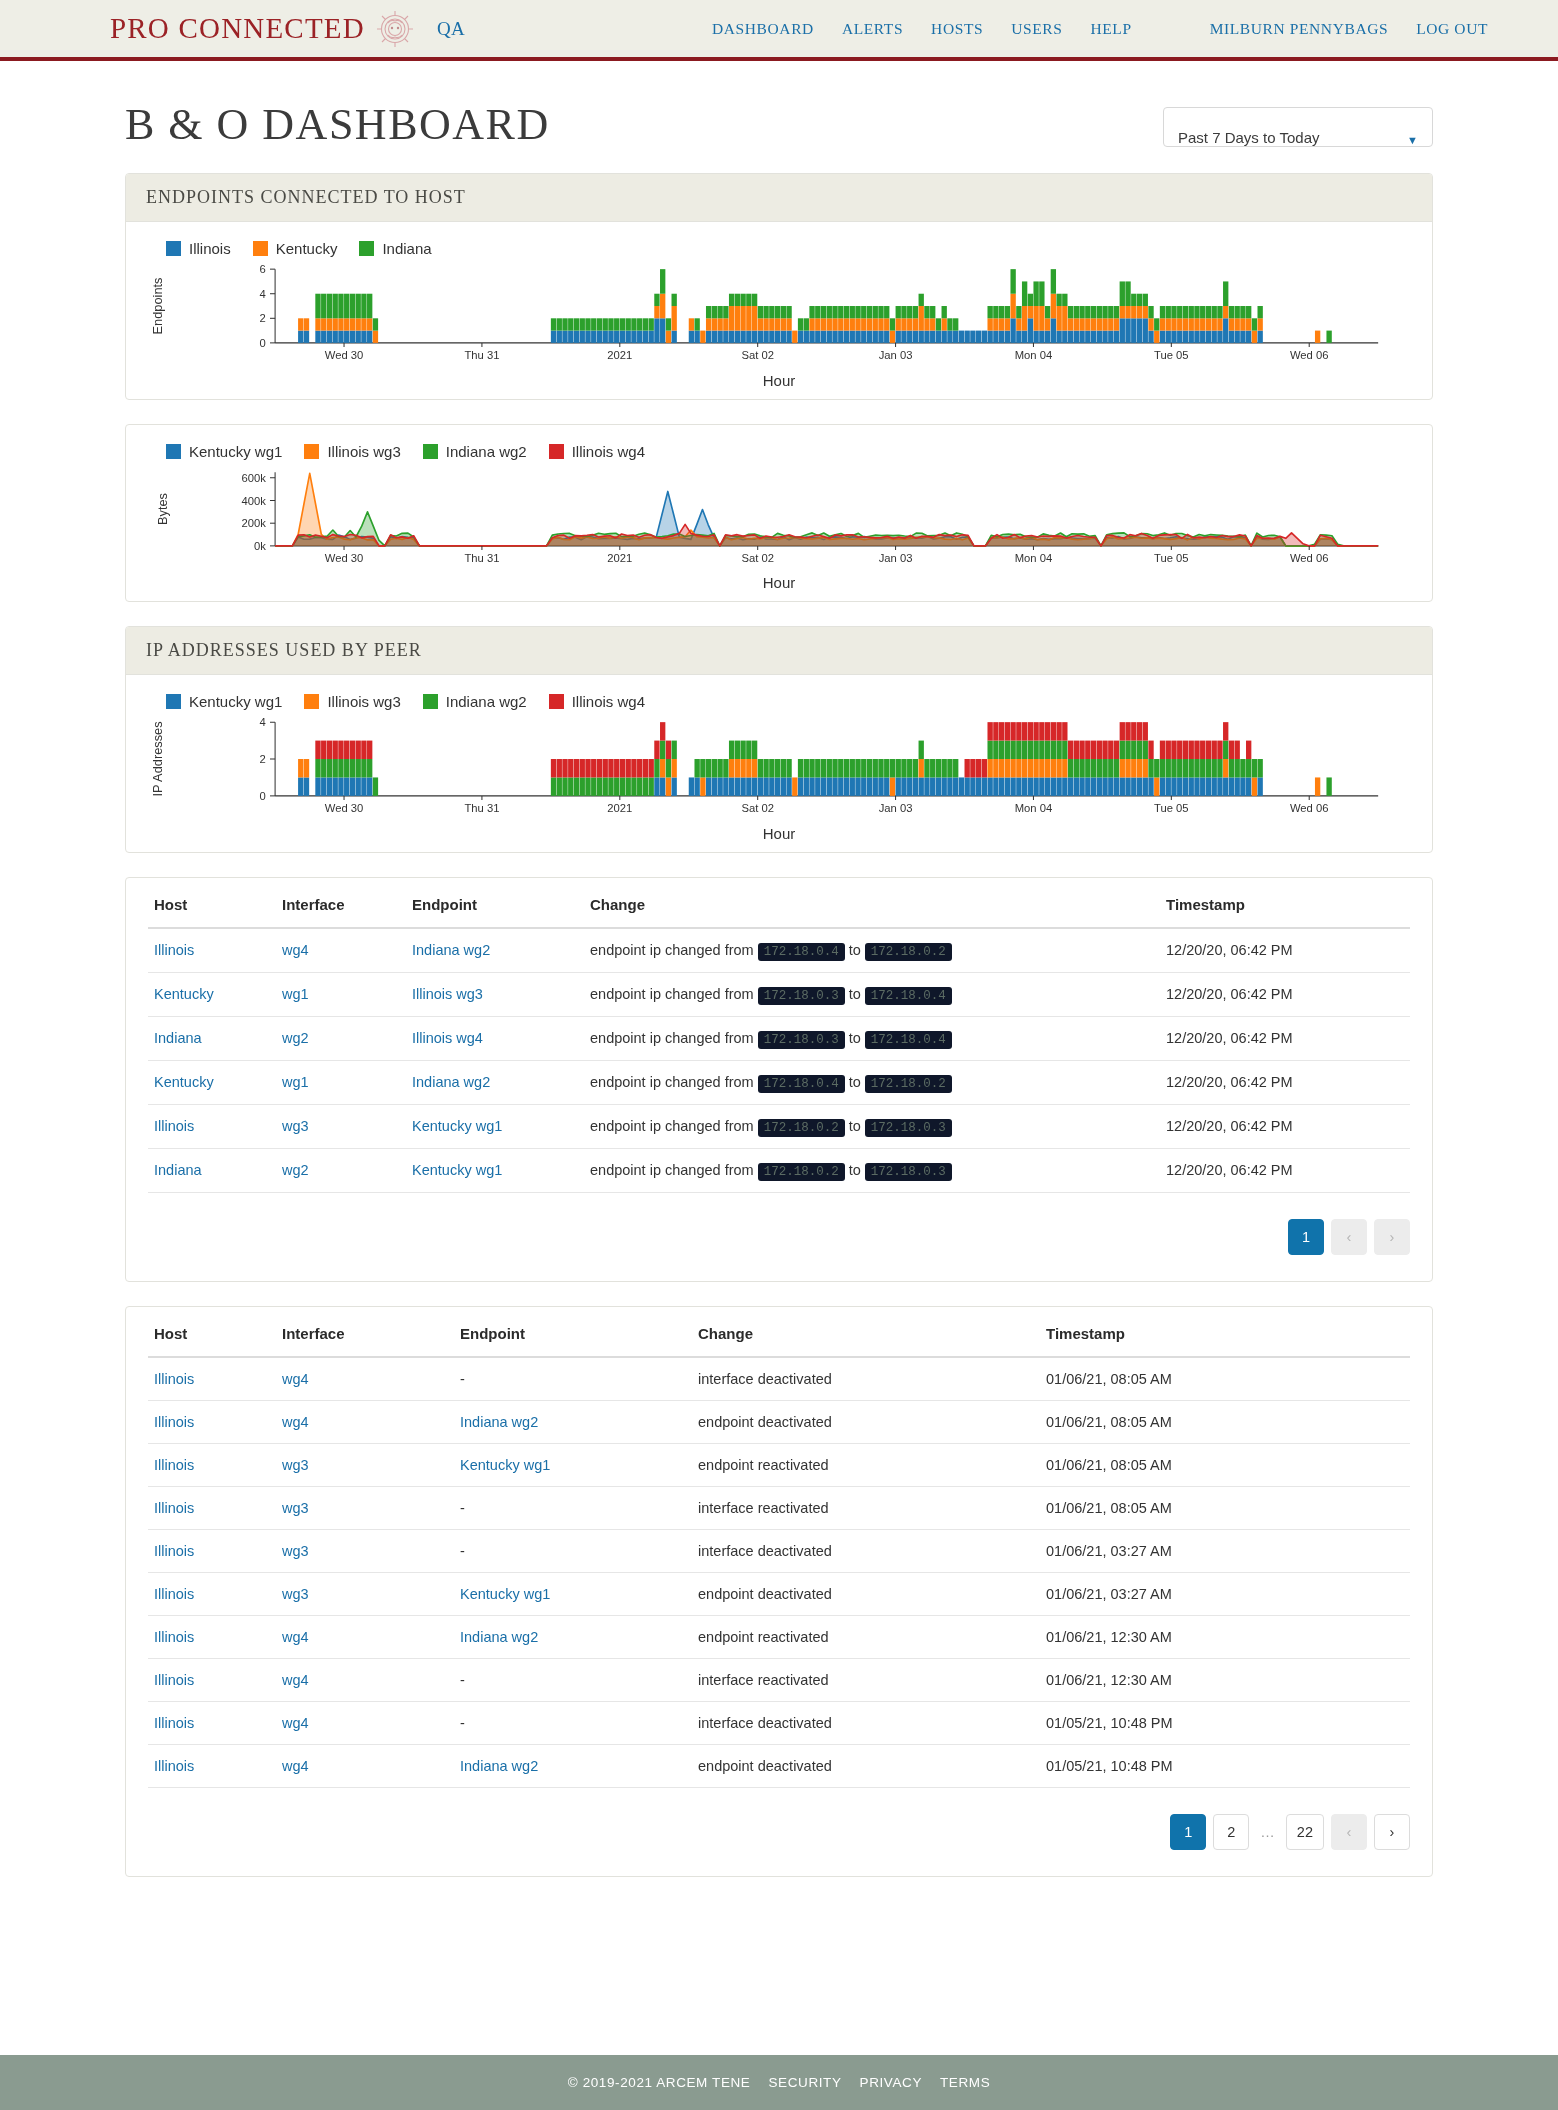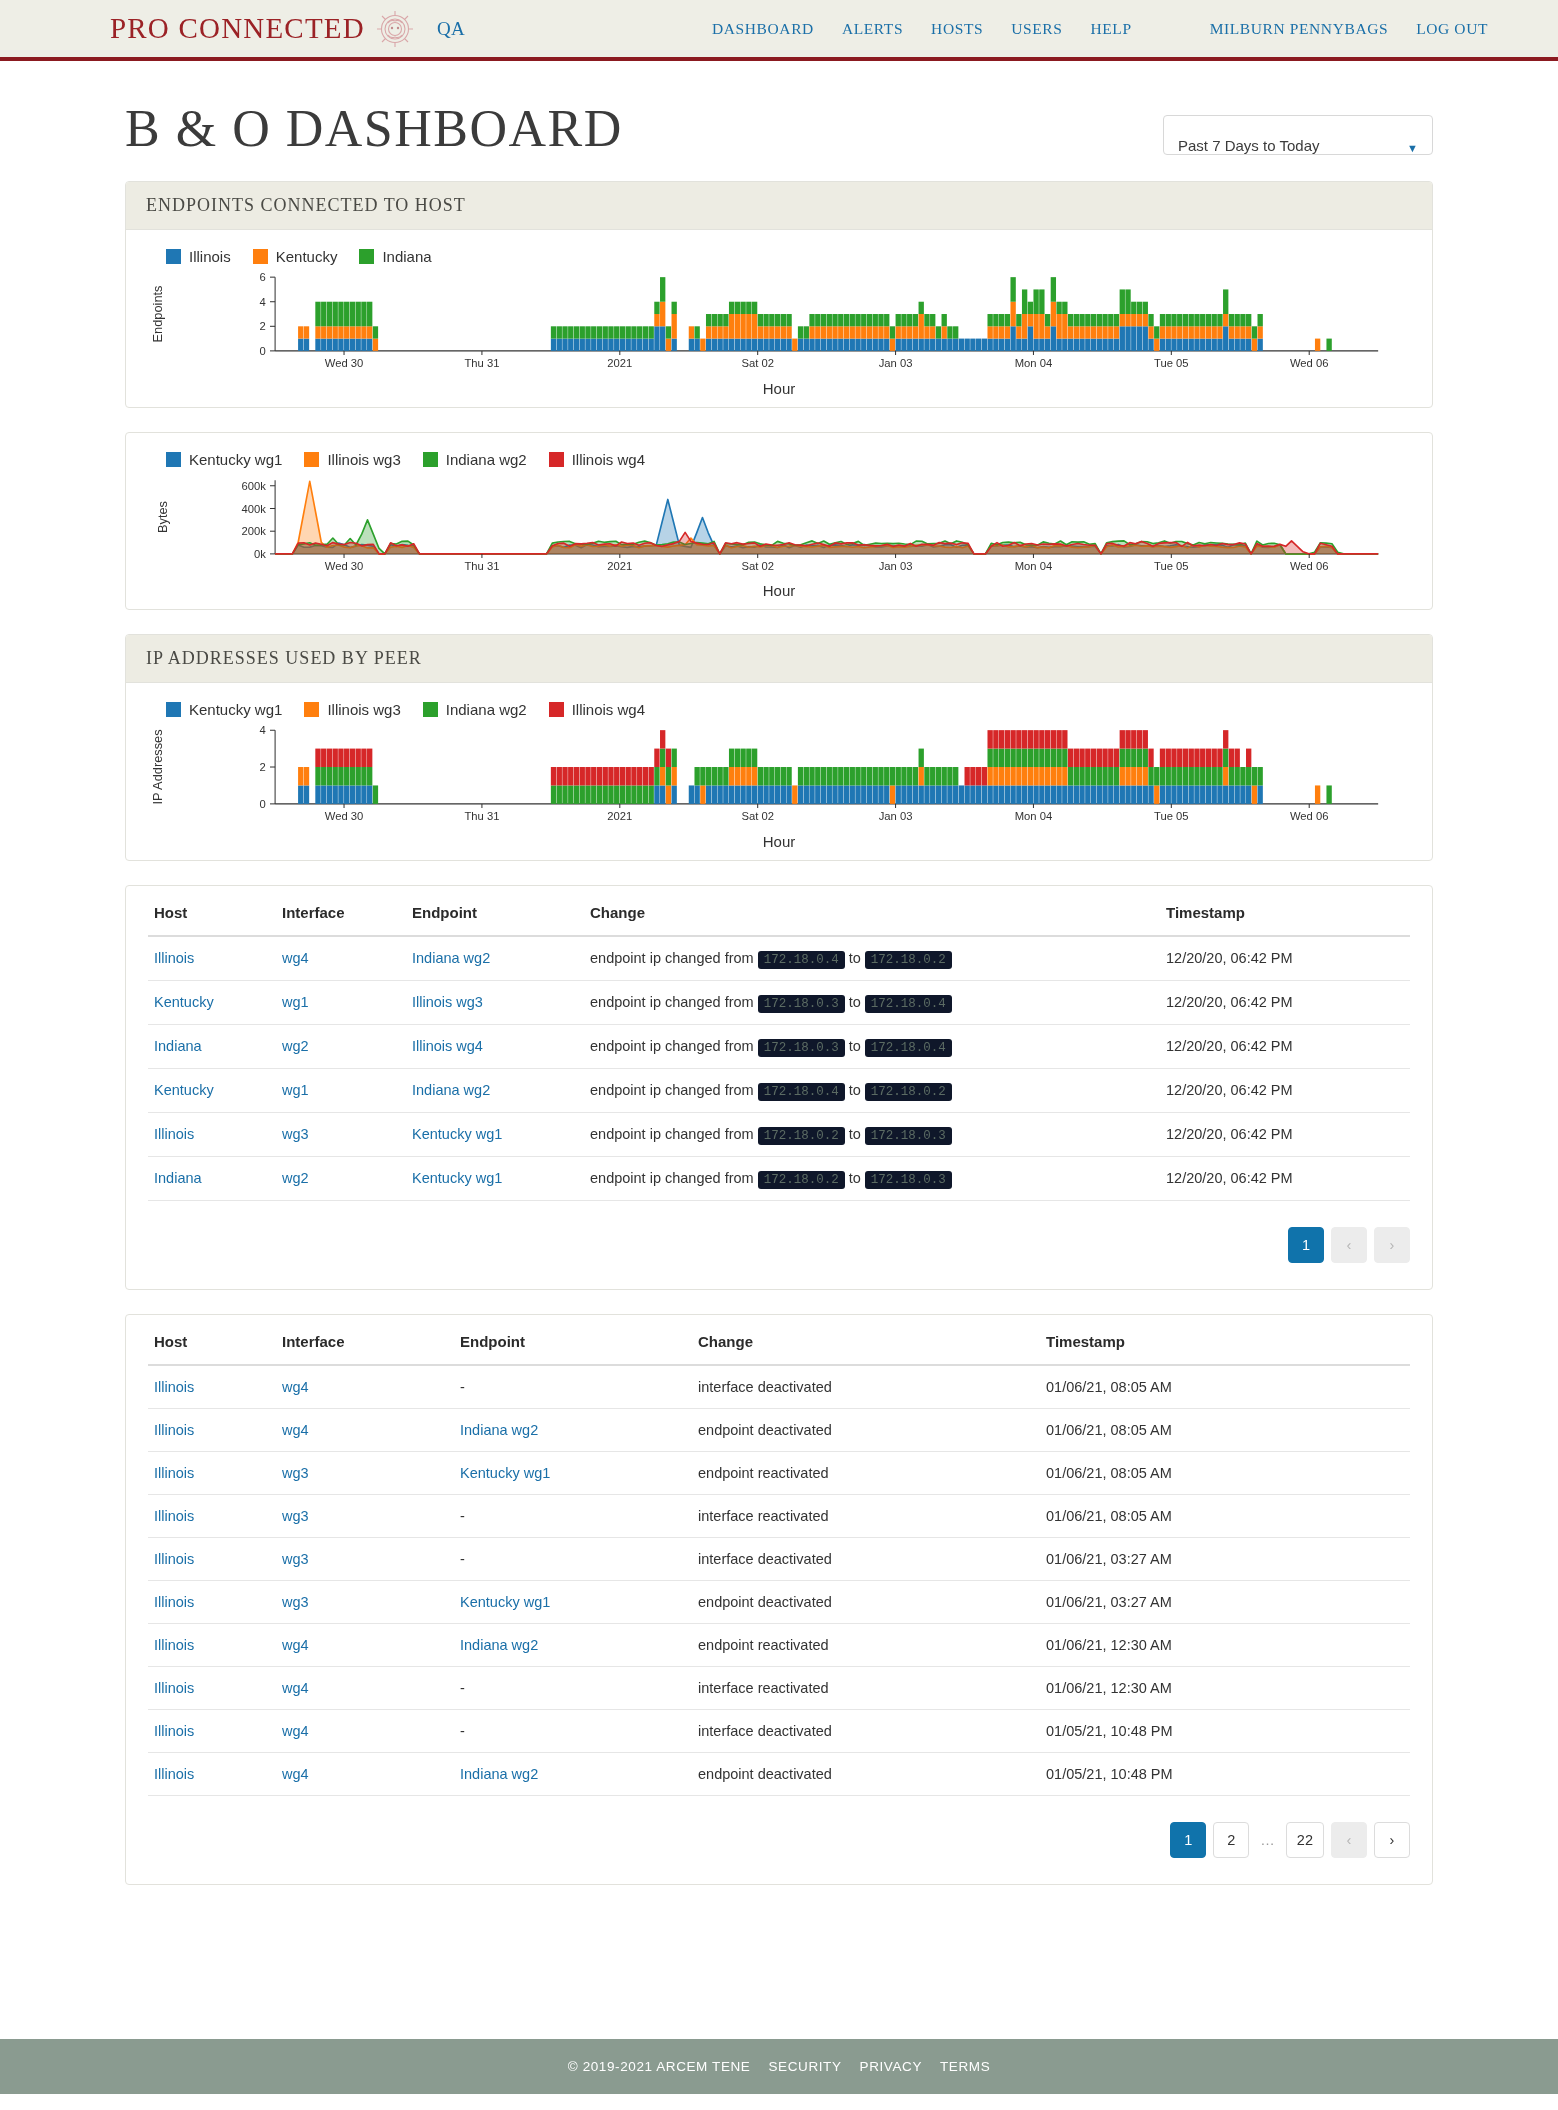--- a/index.html
+++ b/index.html
@@ -45,21 +45,21 @@
   .topnav .sep{ width:22px; }
 
   
   .page{ padding:0 125px; }
   .page-head{
     display:flex; align-items:flex-end; justify-content:space-between;
     padding-top:42px; padding-bottom:26px;
   }
   .page-title{
     font-family:"Liberation Serif", serif;
-    font-size:52px; font-weight:400; color:#3b3b3b;
+    font-size:44px; font-weight:400; color:#3b3b3b;
     letter-spacing:1.5px; margin:0; line-height:1;
   }
   .range-select{
     width:270px; height:40px;
     border:1px solid #d8d8d8; border-radius:4px;
     background:#fff;
     display:flex; align-items:flex-end; justify-content:space-between;
     padding:0 14px;
     font-size:15px; color:#3b3b3b;
   }
@@ -118,21 +118,21 @@
     display:flex; align-items:center; justify-content:center;
     font-size:14.5px; border:1px solid #dcdcdc; background:#fff; color:#333;
     padding:0 10px;
   }
   .pg.active{ background:#1073ab; border-color:#1073ab; color:#fff; }
   .pg.ghost{ background:#ececec; border-color:#ececec; color:#b5b5b5; }
   .pg.dots{ border:none; background:transparent; color:#9a9a9a; min-width:22px; padding:0 4px; }
 
   
   .footer{
-    position:absolute; left:0; right:0; bottom:16px;
+    position:absolute; left:0; right:0; bottom:0;
     height:55px; background:#8a9b90;
     display:flex; align-items:center; justify-content:center; gap:18px;
     color:#ffffff; font-size:13.5px; letter-spacing:0.6px;
   }
   .footer a{ color:#ffffff; text-decoration:none; }
   .footer .copy{ color:#ffffff; }
 </style>
 </head>
 <body>
 

